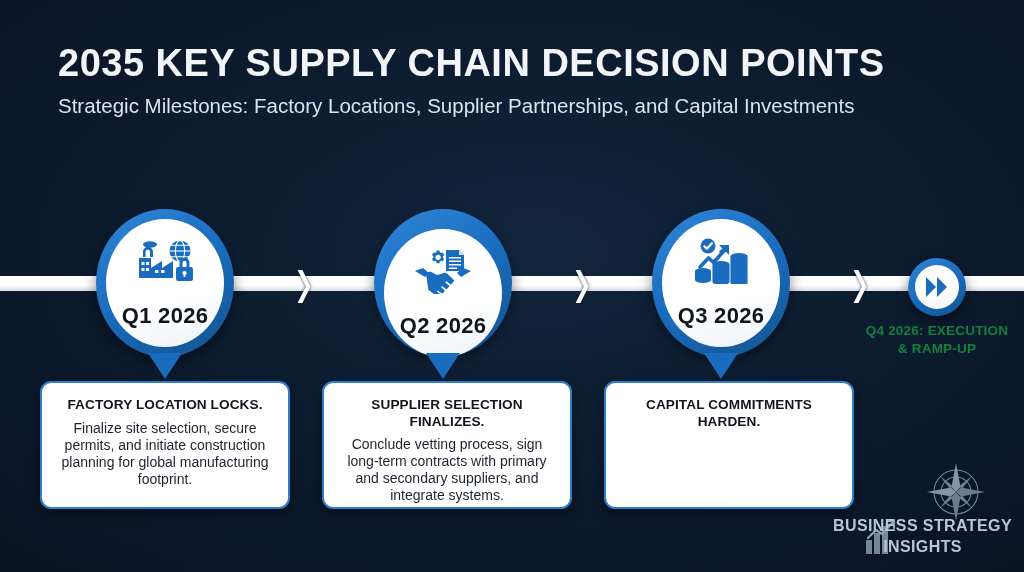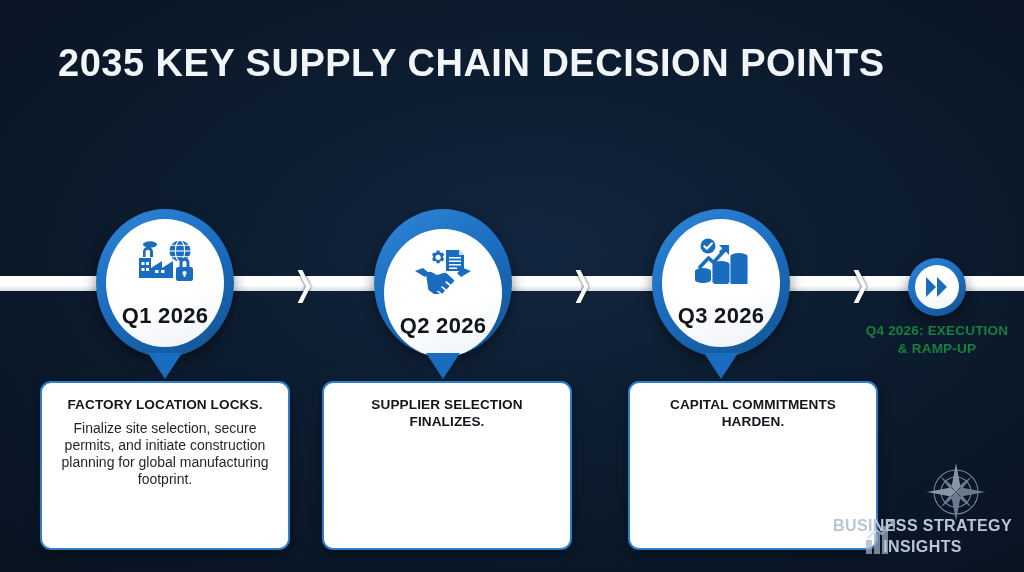--- a/index.html
+++ b/index.html
@@ -68,21 +68,21 @@
   #q4-ring{ width:58px; height:58px; }
   #q4-inner{ width:44px; height:44px; }
   #q4-caption{
     position:absolute; left:864px; top:322px; width:146px;
     text-align:center; color:#15803d;
     font-size:13.5px; font-weight:bold; line-height:1.33; letter-spacing:.2px;
   }
 
   
   .card{
-    position:absolute; width:250px; height:169px; top:381px;
+    position:absolute; width:250px; height:128px; top:381px;
     background:#ffffff;
     border:2.5px solid #2d7fcd;
     border-radius:11px;
     box-shadow:0 4px 12px rgba(0,0,0,.4);
     padding:14px 11px 10px;
     text-align:center;
   }
   .card-title{
     font-size:13.6px; font-weight:bold; color:#12161c;
     line-height:1.22; letter-spacing:.1px;
@@ -97,20 +97,21 @@
     position:absolute; right:12px; bottom:14px;
     text-align:center; color:#b9c6d6;
     font-size:16px; font-weight:bold; letter-spacing:.4px; line-height:1.3;
   }
 </style>
 </head>
 <body>
 
 <div id="header">
   <div id="title">2035 KEY SUPPLY CHAIN DECISION POINTS</div>
+  <div id="subtitle">Strategic Milestones: Factory Locations, Supplier Partnerships, and Capital Investments</div>
 </div>
 
 <div id="rail"></div>
 
 <div class="rail-chev" style="left:290px;">❭</div>
 <div class="rail-chev" style="left:568px;">❭</div>
 <div class="rail-chev" style="left:846px;">❭</div>
 
 <div class="node" style="left:96px; top:209px;">
   <div class="ring" style="width:138px;height:148px;">
@@ -245,23 +246,24 @@
 </div>
 <div id="q4-caption">Q4 2026: EXECUTION &amp; RAMP-UP</div>
 
 <div class="card" style="left:40px;">
   <div class="card-title">FACTORY LOCATION LOCKS.</div>
   <div class="card-body">Finalize site selection, secure permits, and initiate construction planning for global manufacturing footprint.</div>
 </div>
 
 <div class="card" style="left:322px;">
   <div class="card-title">SUPPLIER SELECTION FINALIZES.</div>
-</div>
-
-<div class="card" style="left:628px;">
+  <div class="card-body">Conclude vetting process, sign long-term contracts with primary and secondary suppliers, and integrate systems.</div>
+</div>
+
+<div class="card" style="left:604px;">
   <div class="card-title">CAPITAL COMMITMENTS HARDEN.</div>
 </div>
 
 <svg id="brand" viewBox="0 0 150 100">
   <g transform="translate(98,32)" fill="none" stroke="#9fb2c6" stroke-width="1.1">
     <circle cx="0" cy="0" r="22"></circle>
     <circle cx="0" cy="0" r="15"></circle>
     <path d="M0,-29 L4.5,-5 L0,0 L-4.5,-5 Z" fill="#b9c6d6" stroke="none"></path>
     <path d="M0,29 L4.5,5 L0,0 L-4.5,5 Z" fill="#8fa3b8" stroke="none"></path>
     <path d="M-29,0 L-5,4.5 L0,0 L-5,-4.5 Z" fill="#b9c6d6" stroke="none"></path>

